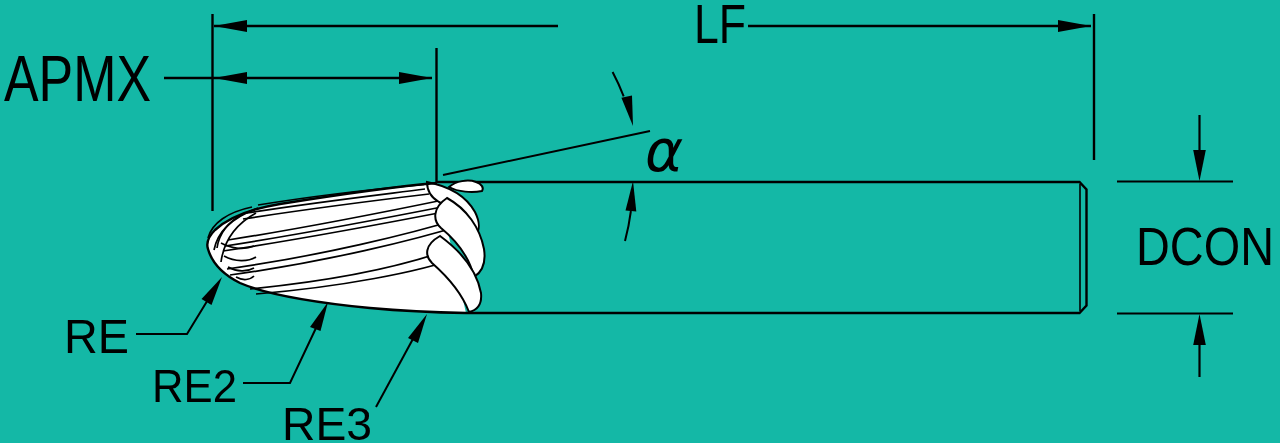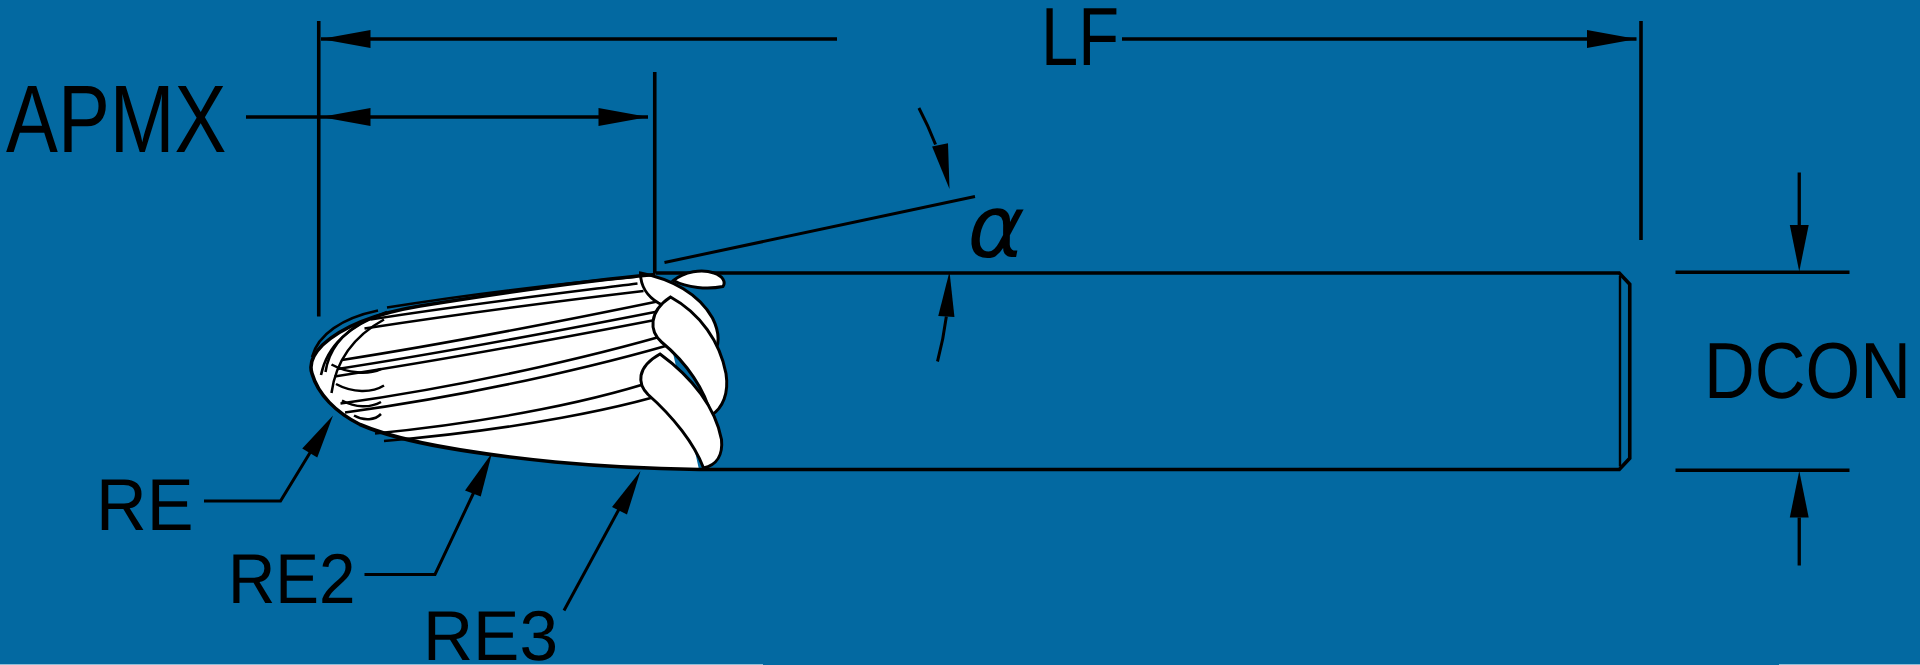--- a/index.html
+++ b/index.html
@@ -1,16 +1,16 @@
 <!DOCTYPE html>
 <html><head>
 <meta charset="utf-8">
 <style>
   html,body{margin:0;padding:0;background:#ffffff;}
-  .stage{position:relative;width:1280px;height:443px;background:#0369a1;overflow:hidden;
+  .stage{position:relative;width:1280px;height:443px;background:#14b8a6;overflow:hidden;
          font-family:"Liberation Sans","DejaVu Sans",sans-serif;}
   svg{display:block;}
   text{fill:#000;font-family:"Liberation Sans","DejaVu Sans",sans-serif;}
   .lbl{font-weight:400;}
   .alpha{font-style:italic;font-family:"DejaVu Sans",sans-serif;}
 </style>
 </head>
 <body>
 
 <div class="stage">

